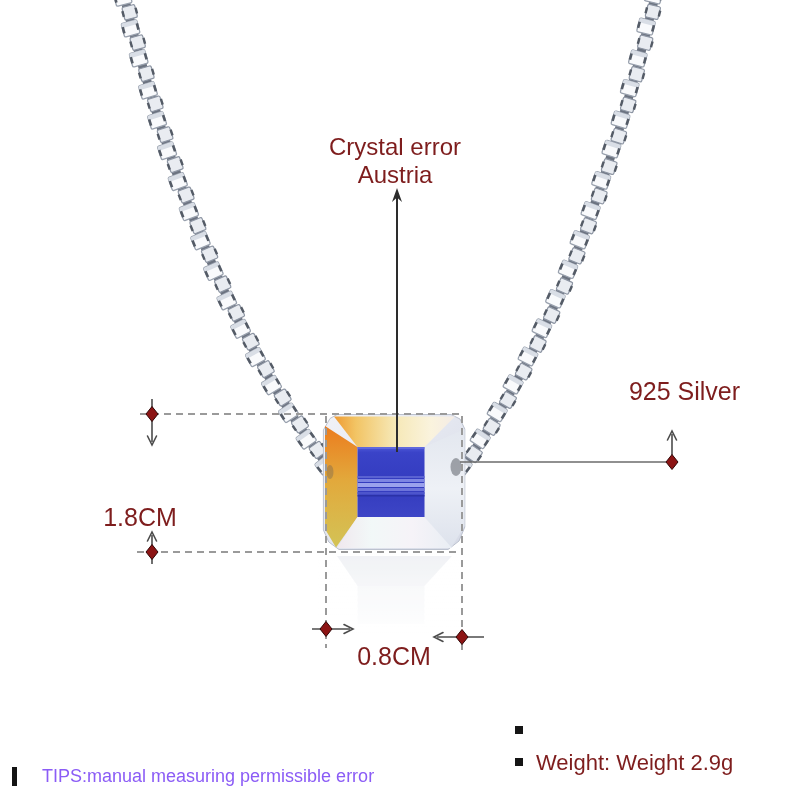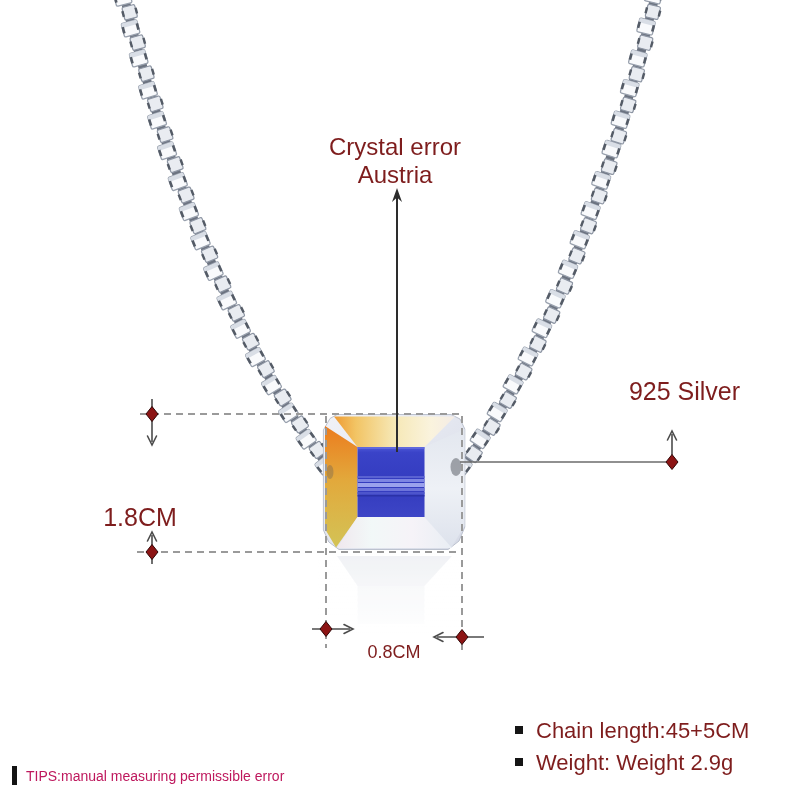--- a/index.html
+++ b/index.html
@@ -20,30 +20,30 @@
   .dimbarb{stroke:#4c4c4c;stroke-width:1.6;fill:none;stroke-linecap:round;}
   .silverline{stroke:#6b6b6b;stroke-width:1.5;fill:none;}
   .pointer{stroke:#2d2d2d;stroke-width:2;fill:none;}
   .diamond{fill:#8c1414;stroke:#300606;stroke-width:1;}
 
   
   .lbl{position:absolute;color:#7e1d1d;text-align:center;}
   .lbl-crystal{left:300px;top:133px;width:190px;font-size:24px;line-height:28px;}
   .lbl-silver{left:612px;top:377px;width:145px;font-size:25px;}
   .lbl-h{left:90px;top:467px;width:100px;font-size:25px;margin-top:36px;}
-  .lbl-w{left:344px;top:642px;width:100px;font-size:18px;}
+  .lbl-w{left:344px;top:642px;width:100px;font-size:25px;}
 
   .specs{position:absolute;left:515px;top:719px;}
   .spec-row{display:flex;align-items:flex-start;height:32px;}
   .bullet{width:8px;height:8px;background:#151515;margin:7px 13px 0 0;flex:0 0 auto;}
   .spec-text{font-size:22px;color:#7e1d1d;line-height:24px;white-space:nowrap;}
 
   .tips{position:absolute;left:12px;top:766px;display:flex;align-items:center;}
   .tips-bar{width:5px;height:19px;background:#141414;margin-right:9px;flex:0 0 auto;}
-  .tips-text{font-size:14px;color:#be185d;white-space:nowrap;}
+  .tips-text{font-size:18px;color:#8b5cf6;white-space:nowrap;margin-left:16px;}
 </style>
 </head>
 <body>
 
 <div class="canvas">
 
   <svg class="scene" width="800" height="800" viewBox="0 0 800 800">
     <defs>
       <linearGradient id="gOuter" x1="0" y1="0" x2="1" y2="1">
         <stop offset="0" stop-color="#f1f2f7"></stop>
@@ -522,21 +522,20 @@
   </svg>
 
   <div class="lbl lbl-crystal">Crystal error Austria</div>
   <div class="lbl lbl-silver">925 Silver</div>
   <div class="lbl lbl-h">1.8CM</div>
   <div class="lbl lbl-w">0.8CM</div>
 
   <div class="specs">
     <div class="spec-row">
       <span class="bullet"></span>
-      <span class="spec-text">Chain length:45+5CM</span>
     </div>
     <div class="spec-row">
       <span class="bullet"></span>
       <span class="spec-text">Weight: Weight 2.9g</span>
     </div>
   </div>
 
   <div class="tips">
     <span class="tips-bar"></span>
     <span class="tips-text">TIPS:manual measuring permissible error</span>

